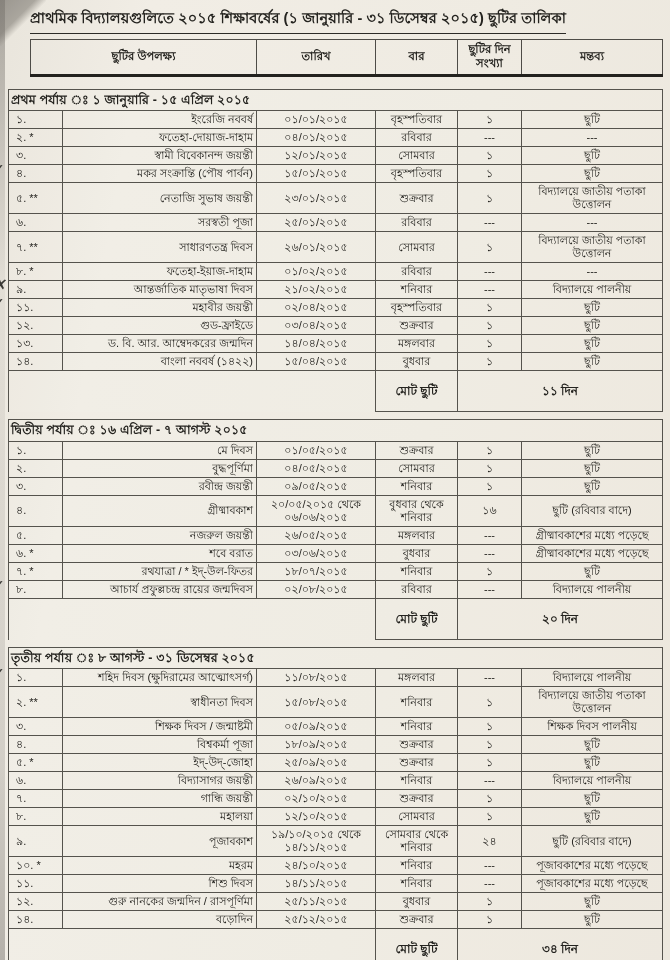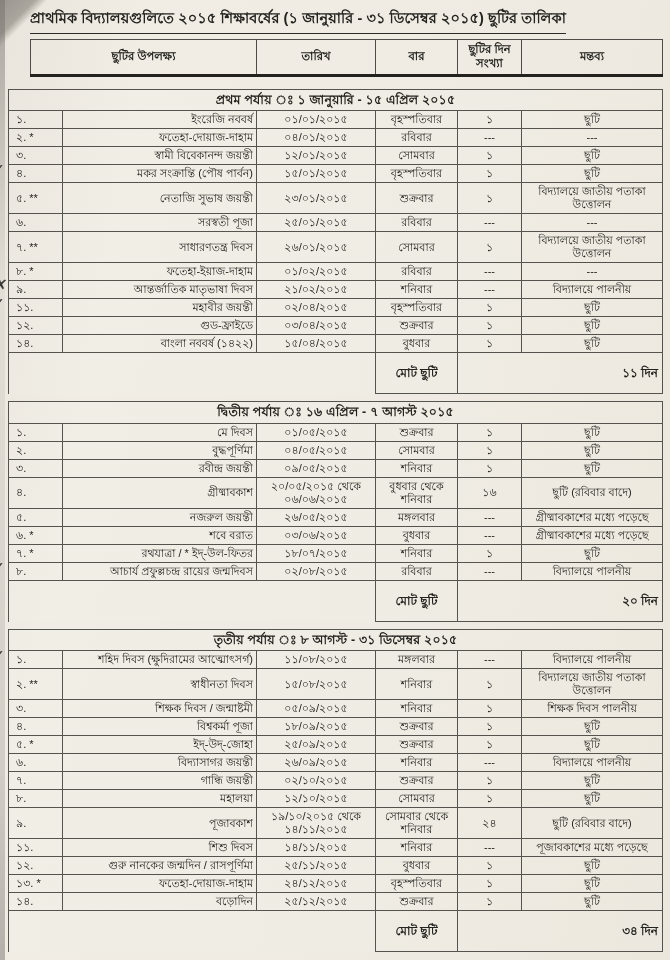--- a/index.html
+++ b/index.html
@@ -55,30 +55,30 @@
     background:rgba(255,255,255,.06);
   }
   .section td{
     border:1px solid #55534d;
     font-size:11px;line-height:1.18;
     padding:2px 3px;
     vertical-align:middle;
     overflow:hidden;
   }
   .band{
-    font-size:12.5px !important;font-weight:bold;text-align:center;
+    font-size:12.5px !important;font-weight:bold;text-align:left;
     padding:3px 2px !important;
     letter-spacing:.2px;
   }
   td.sl{padding-left:7px;position:relative;overflow:visible;}
   td.occ{text-align:right;padding-left:6px;}
   td.dt,td.dy,td.ct,td.rm{text-align:center;}
   tr.totalrow td{border-left:1px solid #55534d;font-weight:bold;font-size:12px;padding:13px 4px;}
   td.total-blank{border:1px solid transparent;border-right:1px solid #55534d;}
-  td.total-days{text-align:right;padding-left:10px;}
+  td.total-days{text-align:center;padding-left:10px;}
   .mark{
     position:absolute;left:-17px;top:-4px;
     font-size:15px;color:#3a3935;
     transform:rotate(-10deg) scaleX(1.35);
     font-weight:bold;
   }
   .mark.cross{transform:rotate(4deg) scaleX(1.1);font-size:16px;left:-15px;}
 </style>
 </head>
 <body>
@@ -206,20 +206,28 @@
           </tr>
           <tr>
             <td class="sl"><span>১২.</span></td>
             <td class="occ"><span>গুড-ফ্রাইডে</span></td>
             <td class="dt"><span>০৩/০৪/২০১৫</span></td>
             <td class="dy"><span>শুক্রবার</span></td>
             <td class="ct"><span>১</span></td>
             <td class="rm"><span>ছুটি</span></td>
           </tr>
           <tr>
+            <td class="sl"><span>১৩.</span></td>
+            <td class="occ"><span>ড. বি. আর. আম্বেদকরের জন্মদিন</span></td>
+            <td class="dt"><span>১৪/০৪/২০১৫</span></td>
+            <td class="dy"><span>মঙ্গলবার</span></td>
+            <td class="ct"><span>১</span></td>
+            <td class="rm"><span>ছুটি</span></td>
+          </tr>
+          <tr>
             <td class="sl"><span>১৪.</span></td>
             <td class="occ"><span>বাংলা নববর্ষ (১৪২২)</span></td>
             <td class="dt"><span>১৫/০৪/২০১৫</span></td>
             <td class="dy"><span>বুধবার</span></td>
             <td class="ct"><span>১</span></td>
             <td class="rm"><span>ছুটি</span></td>
           </tr>
           <tr class="totalrow">
             <td colspan="3" class="total-blank"></td>
             <td style="text-align: center;">মোট ছুটি</td>
@@ -390,44 +398,44 @@
           </tr>
           <tr>
             <td class="sl"><span>৯.</span></td>
             <td class="occ"><span>পূজাবকাশ</span></td>
             <td class="dt"><span>১৯/১০/২০১৫ থেকে ১৪/১১/২০১৫</span></td>
             <td class="dy"><span>সোমবার থেকে শনিবার</span></td>
             <td class="ct"><span>২৪</span></td>
             <td class="rm"><span>ছুটি (রবিবার বাদে)</span></td>
           </tr>
           <tr>
+            <td class="sl"><span>১০. *</span></td>
+            <td class="occ"><span>মহরম</span></td>
+            <td class="dt"><span>২৪/১০/২০১৫</span></td>
+            <td class="dy"><span>শনিবার</span></td>
+            <td class="ct"><span>---</span></td>
+            <td class="rm"><span>পূজাবকাশের মধ্যে পড়েছে</span></td>
+          </tr>
+          <tr>
             <td class="sl"><span>১১.</span></td>
             <td class="occ"><span>শিশু দিবস</span></td>
             <td class="dt"><span>১৪/১১/২০১৫</span></td>
             <td class="dy"><span>শনিবার</span></td>
             <td class="ct"><span>---</span></td>
             <td class="rm"><span>পূজাবকাশের মধ্যে পড়েছে</span></td>
           </tr>
           <tr>
             <td class="sl"><span>১২.</span></td>
             <td class="occ"><span>গুরু নানকের জন্মদিন / রাসপূর্ণিমা</span></td>
             <td class="dt"><span>২৫/১১/২০১৫</span></td>
             <td class="dy"><span>বুধবার</span></td>
             <td class="ct"><span>১</span></td>
             <td class="rm"><span>ছুটি</span></td>
           </tr>
           <tr>
-            <td class="sl"><span>১৩. *</span></td>
-            <td class="occ"><span>ফতেহা-দোয়াজ-দাহাম</span></td>
-            <td class="dt"><span>২৪/১২/২০১৫</span></td>
-            <td class="dy"><span>বৃহস্পতিবার</span></td>
-            <td class="ct"><span>১</span></td>
-            <td class="rm"><span>ছুটি</span></td>
-          </tr>
-          <tr>
             <td class="sl"><span>১৪.</span></td>
             <td class="occ"><span>বড়োদিন</span></td>
             <td class="dt"><span>২৫/১২/২০১৫</span></td>
             <td class="dy"><span>শুক্রবার</span></td>
             <td class="ct"><span>১</span></td>
             <td class="rm"><span>ছুটি</span></td>
           </tr>
           <tr class="totalrow">
             <td colspan="3" class="total-blank"></td>
             <td style="text-align: center;">মোট ছুটি</td>

